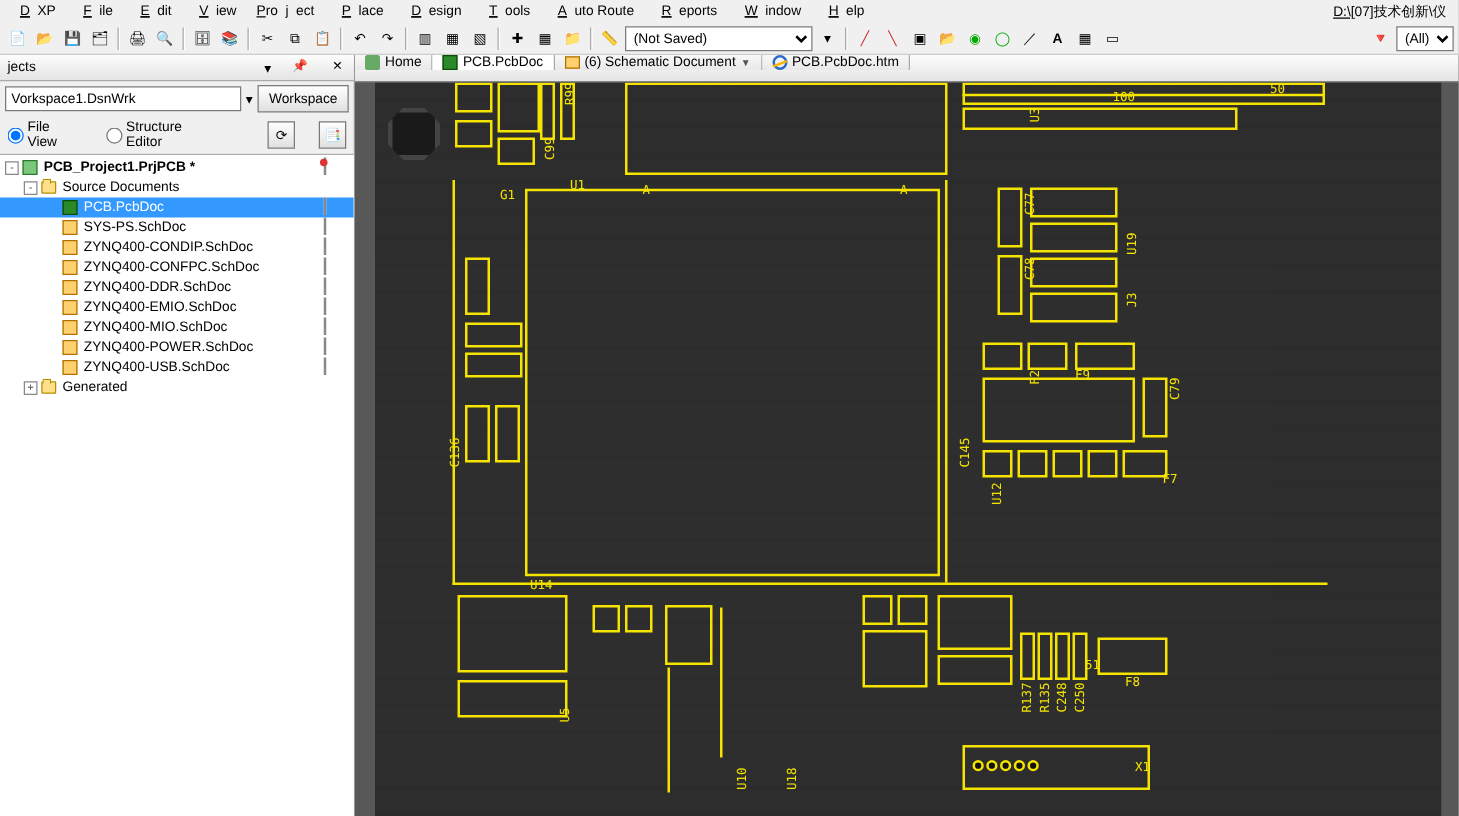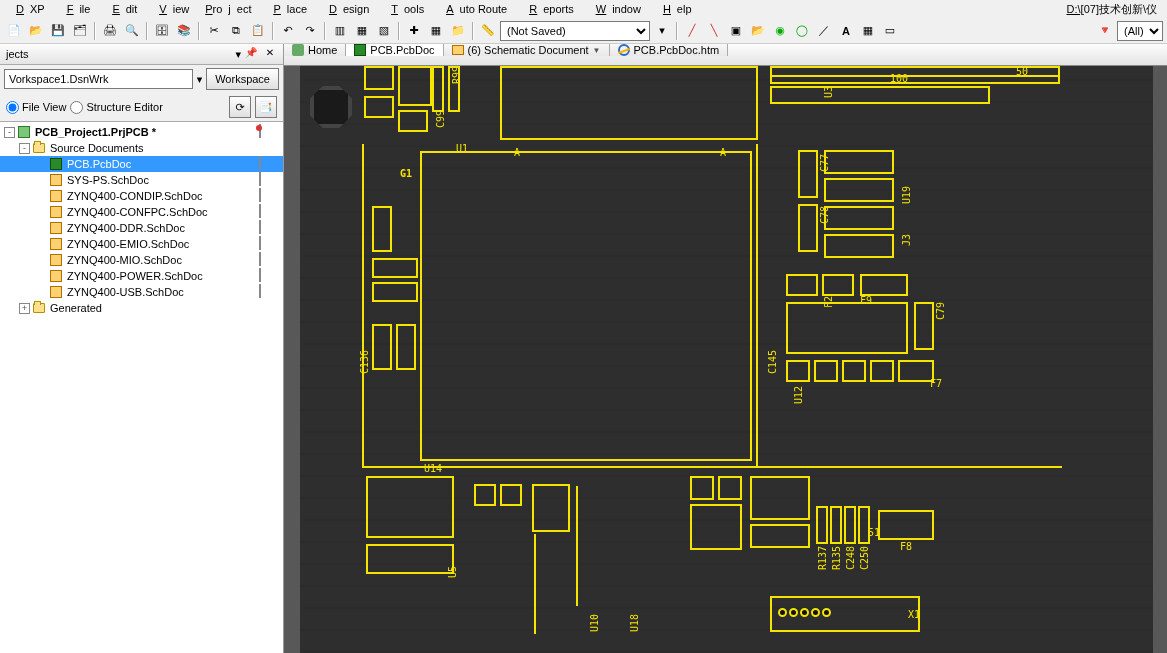--- a/index.html
+++ b/index.html
@@ -16,28 +16,28 @@
   .toolbar-row { display: flex; background: #f0f0f0; padding: 2px 4px; gap: 2px; align-items: center; height: 26px; border-bottom: 1px solid #ccc; }
   .tbtn { width: 20px; height: 20px; border: 1px solid transparent; display: inline-flex; align-items: center; justify-content: center; background: #f0f0f0; }
   .tsep { width: 2px; height: 18px; border-left: 1px solid #aaa; border-right: 1px solid #fff; margin: 0 2px; }
   .tcombo { height: 20px; border: 1px solid #7a7a7a; background: #fff; font-size: 11px; padding: 0 2px; }
   
   
   .main { flex: 1; display: flex; overflow: hidden; }
   
   
   .left-panel { width: 284px; background: #f0f0f0; border-right: 1px solid #999; display: flex; flex-direction: column; }
-  .panel-title { background: linear-gradient(#fdfdfd,#e4e4e4); padding: 3px 6px; display: flex; align-items: center; gap: 4px; border-bottom: 1px solid #aaa; }
+  .panel-title { background: linear-gradient(#fdfdfd,#e4e4e4); padding: 3px 6px; display: flex; align-items: center; gap: 16px; border-bottom: 1px solid #aaa; }
   .panel-title .title-text { flex: 1; font-weight: normal; }
   .panel-title .pin,.panel-title .x { width: 14px; height: 14px; font-size: 10px; text-align: center; cursor: default; }
   
   .panel-row { display: flex; padding: 3px 4px; gap: 4px; align-items: center; }
   .panel-row input[type=text] { flex: 1; height: 20px; border: 1px solid #7a7a7a; padding: 0 4px; background: #fff; }
   .panel-btn { height: 22px; padding: 0 8px; border: 1px solid #7a7a7a; background: linear-gradient(#fff,#e0e0e0); cursor: default; }
-  .panel-radio-row { display: flex; padding: 3px 6px; gap: 4px; align-items: center; }
+  .panel-radio-row { display: flex; padding: 3px 6px; gap: 19px; align-items: center; }
   .panel-radio-row label { display: flex; align-items: center; gap: 3px; }
   .small-icon-btn { width: 22px; height: 22px; border: 1px solid #7a7a7a; background: linear-gradient(#fff,#e0e0e0); display: inline-flex; align-items: center; justify-content: center; }
   
   
   .tree { flex: 1; background: #fff; border-top: 1px solid #aaa; overflow: auto; padding: 2px 0; }
   .tree-row { display: flex; align-items: center; height: 16px; padding-left: 4px; gap: 2px; white-space: nowrap; }
   .tree-row .exp { width: 11px; height: 11px; border: 1px solid #888; background: #fff; font-size: 9px; line-height: 9px; text-align: center; color: #555; }
   .tree-row .sp { width: 13px; display: inline-block; }
   .tree-row .ficon { width: 14px; height: 14px; display: inline-flex; align-items: center; justify-content: center; }
   .tree-row .lbl { flex: 1; padding: 0 2px; }
@@ -340,21 +340,21 @@
           <div class="silk" style="left:120px; top:85px; width:332px; height:310px;"></div>
 
           <div class="silk" style="left:200px; top:0px; width:258px; height:74px;"></div>
 
           <div class="silk" style="left:64px; top:0px; width:30px; height:24px;"></div>
           <div class="silk" style="left:98px; top:0px; width:34px; height:40px;"></div>
           <div class="silk" style="left:64px; top:30px; width:30px; height:22px;"></div>
           <div class="silk" style="left:98px; top:44px; width:30px; height:22px;"></div>
           <div class="silk" style="left:132px; top:0px; width:12px; height:46px;"></div>
           <div class="silk" style="left:148px; top:0px; width:12px; height:46px;"></div>
-          <div class="stxt" style="left:100px; top:103px;font-weight:bold;">G1</div>
+          <div class="stxt" style="left:100px; top:86px;">G1</div>
           <div class="stxt v" style="left:136px; top:44px;">C99</div>
           <div class="stxt v" style="left:152px; top:0px;">R99</div>
           <div class="stxt" style="left:156px; top:78px;">U1</div>
           <div class="stxt" style="left:214px; top:82px;">A</div>
           <div class="stxt" style="left:420px; top:82px;">A</div>
 
           <div class="silk" style="left:470px; top:0px; width:290px; height:18px;"></div>
           <div class="silk" style="left:470px; top:20px; width:220px; height:18px;"></div>
           <div class="yline" style="left:470px; top:9px; width:290px; height:2px;"></div>
           <div class="stxt" style="left:716px; top:1px;">50</div>

